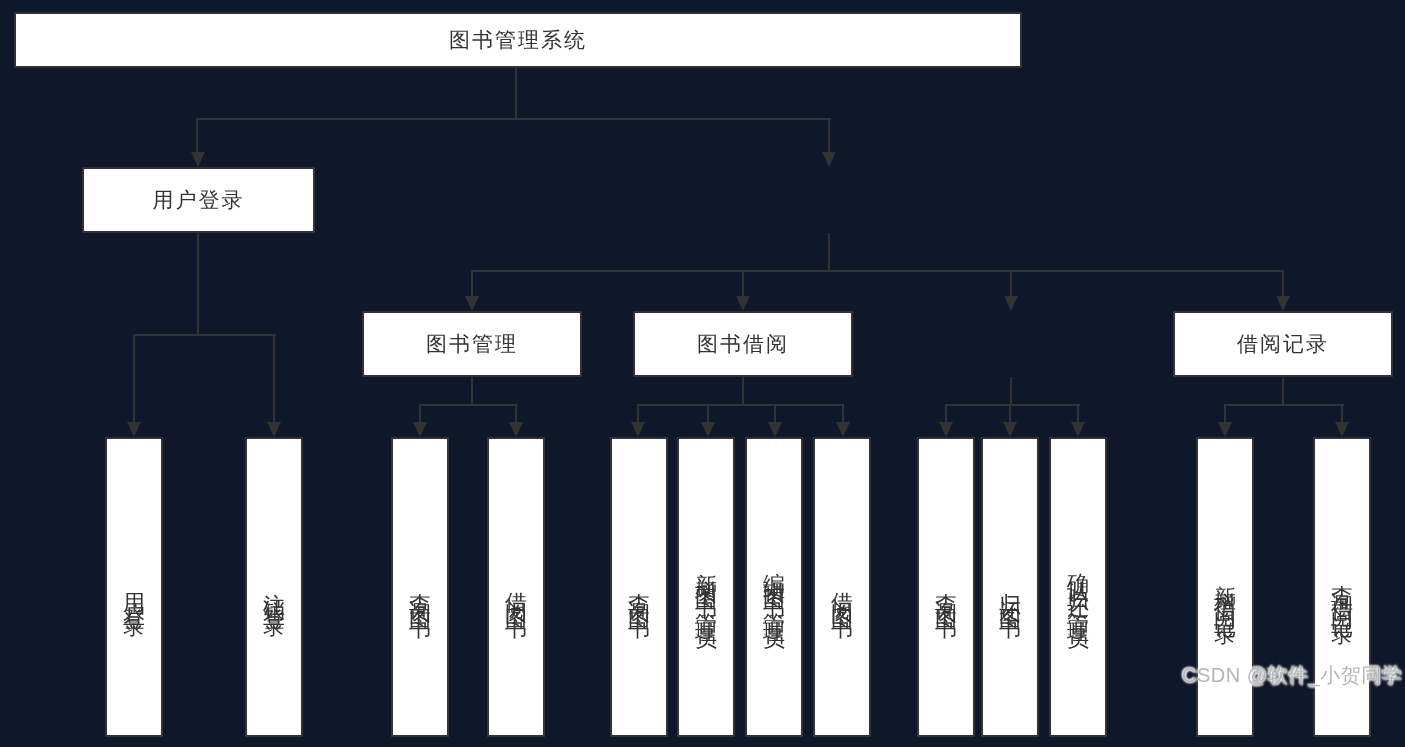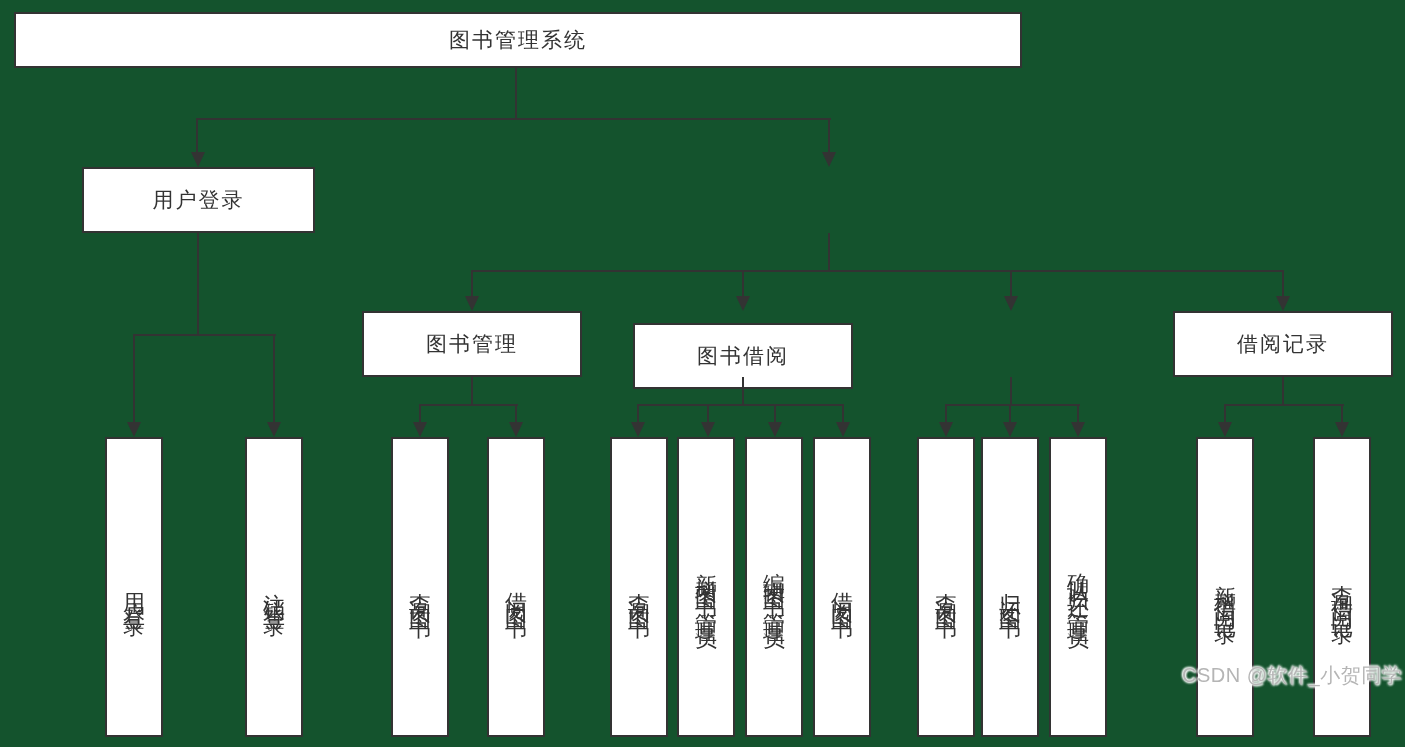--- a/index.html
+++ b/index.html
@@ -1,20 +1,20 @@
 <!DOCTYPE html>
 <html><head>
 <meta charset="utf-8">
 <style>
   html, body { margin: 0; padding: 0; background: #ffffff; }
   .canvas {
     position: relative;
     width: 1405px;
     height: 747px;
-    background: #14532d;
+    background: #0f172a;
     font-family: "Liberation Sans", sans-serif;
     color: #333333;
     overflow: hidden;
   }
   .box {
     position: absolute;
     box-sizing: border-box;
     border: 2px solid #333333;
     background: #ffffff;
     display: flex;
@@ -86,21 +86,21 @@
   <div class="vl" style="left:742px; top:270px; height:28px;"></div>
   <div class="arrow" style="left:736px; top:296px;"></div>
   <div class="vl" style="left:1010px; top:270px; height:28px;"></div>
   <div class="arrow" style="left:1004px; top:296px;"></div>
   <div class="vl" style="left:1282px; top:270px; height:28px;"></div>
   <div class="arrow" style="left:1276px; top:296px;"></div>
 
   <div class="box hbox" style="left:362px; top:311px; width:220px; height:66px;">
     <span>图书管理</span>
   </div>
-  <div class="box hbox" style="left:633px; top:311px; width:220px; height:66px;margin-top:12px;">
+  <div class="box hbox" style="left:633px; top:311px; width:220px; height:66px;">
     <span>图书借阅</span>
   </div>
   <div class="box hbox" style="left:1173px; top:311px; width:220px; height:66px;">
     <span>借阅记录</span>
   </div>
 
   <div class="vl" style="left:471px; top:377px; height:29px;"></div>
   <div class="hl" style="left:419px; top:404px; width:99px;"></div>
   <div class="vl" style="left:419px; top:404px; height:19px;"></div>
   <div class="arrow" style="left:413px; top:422px;"></div>

